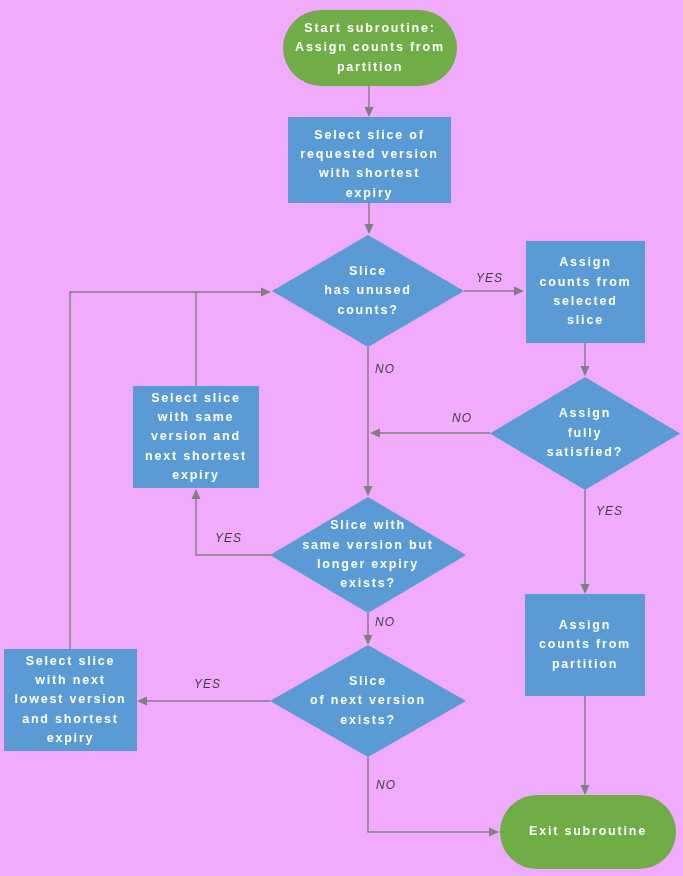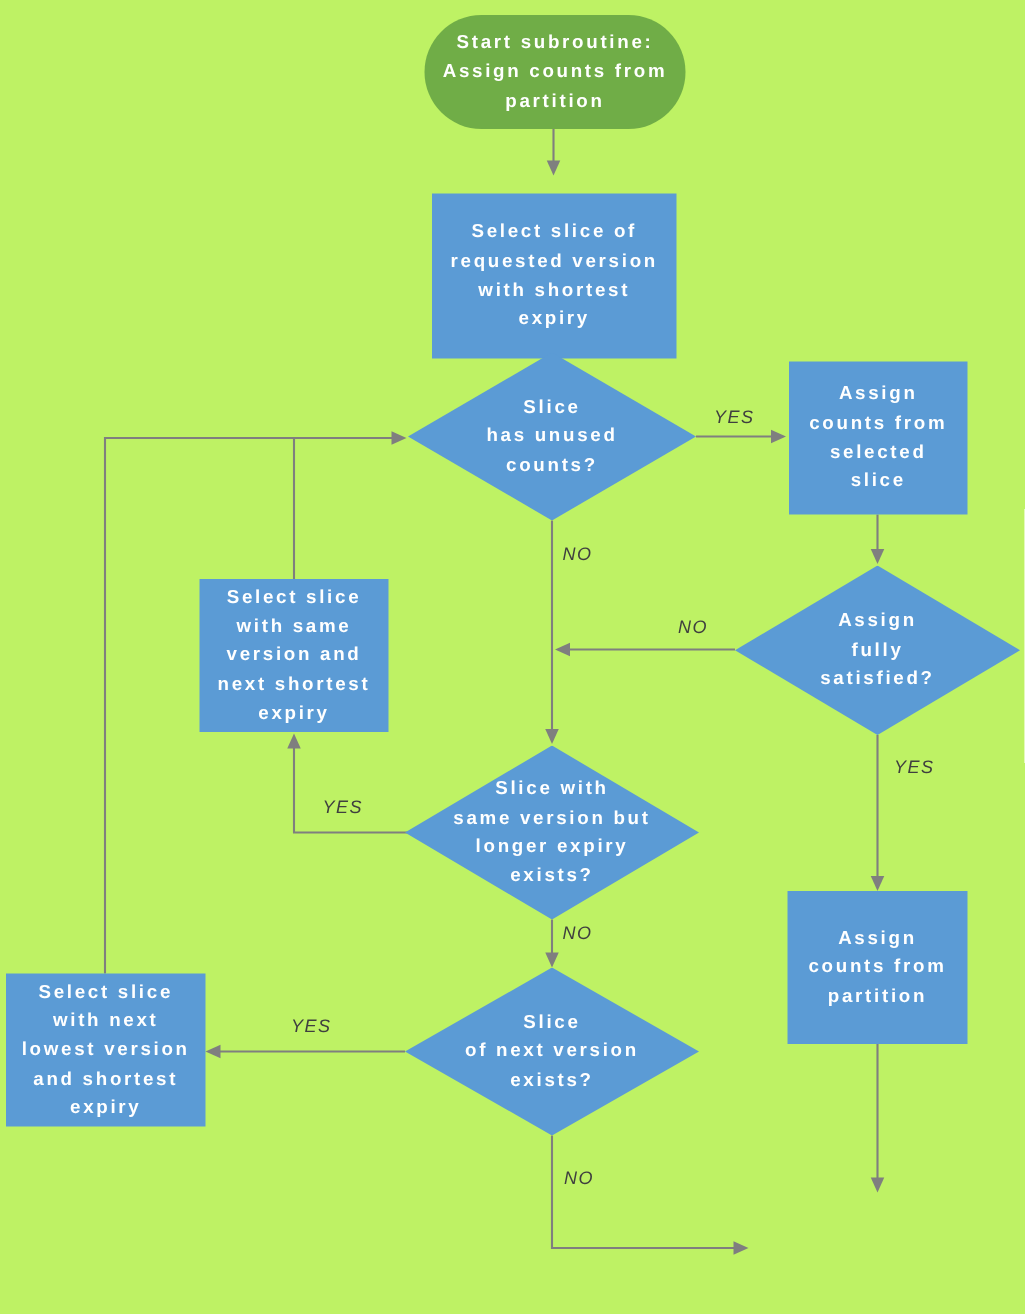--- a/index.html
+++ b/index.html
@@ -1,17 +1,17 @@
 <!DOCTYPE html>
 <html><head>
 <meta charset="utf-8">
 <style>
   html,body { margin:0; padding:0; background:#ffffff; }
   .canvas {
-    position:relative; width:683px; height:876px; background:#bef264;
+    position:relative; width:683px; height:876px; background:#f0abfc;
     font-family:"Liberation Sans", sans-serif; overflow:hidden;
     --process-fill:#5b9bd5; --terminator-fill:#70ad47; --edge-stroke:#7f7f7f;
     --node-text:#ffffff; --edge-label-text:#3f3f3f;
   }
   .node {
     position:absolute; display:flex; align-items:center; justify-content:center;
     text-align:center; color:var(--node-text); font-weight:bold;
     font-size:12.5px; line-height:1.55; letter-spacing:1.8px; white-space:pre-line;
     box-sizing:border-box;
   }
@@ -74,21 +74,21 @@
     <line class="edge" x1="585" y1="696" x2="585" y2="787"></line>
     <polygon class="arrowhead" points="580.5,785 589.5,785 585,795"></polygon>
   </svg>
 
   <div class="node terminator" style="left:283px; top:10px; width:174px; height:76px;">
     <span>Start subroutine:
 Assign counts from
 partition</span>
   </div>
 
-  <div class="node process" style="left:288px; top:129px; width:163px; height:110px;">
+  <div class="node process" style="left:288px; top:117px; width:163px; height:86px;align-items:flex-end;">
     <span>Select slice of
 requested version
 with shortest
 expiry</span>
   </div>
 
   <div class="node decision" style="left:272px; top:235px; width:192px; height:112px;">
     <span>Slice
 has unused
 counts?</span>
@@ -135,20 +135,23 @@
 and shortest
 expiry</span>
   </div>
 
   <div class="node process" style="left:525px; top:594px; width:120px; height:102px;">
     <span>Assign
 counts from
 partition</span>
   </div>
 
+  <div class="node terminator" style="left:500px; top:795px; width:176px; height:74px;">
+    <span>Exit subroutine</span>
+  </div>
 
   <span class="edge-label" style="left:476px; top:271px;">YES</span>
   <span class="edge-label" style="left:375px; top:362px;">NO</span>
   <span class="edge-label" style="left:452px; top:411px;">NO</span>
   <span class="edge-label" style="left:596px; top:504px;">YES</span>
   <span class="edge-label" style="left:215px; top:531px;">YES</span>
   <span class="edge-label" style="left:375px; top:615px;">NO</span>
   <span class="edge-label" style="left:194px; top:677px;">YES</span>
   <span class="edge-label" style="left:376px; top:778px;">NO</span>
 

